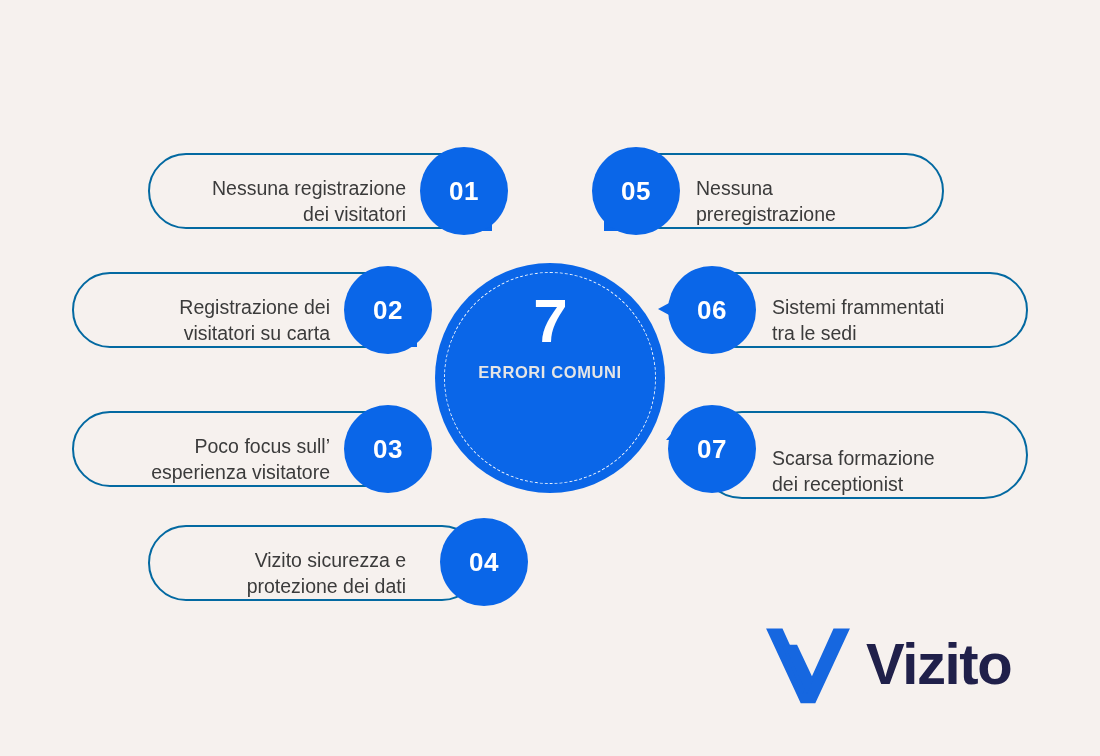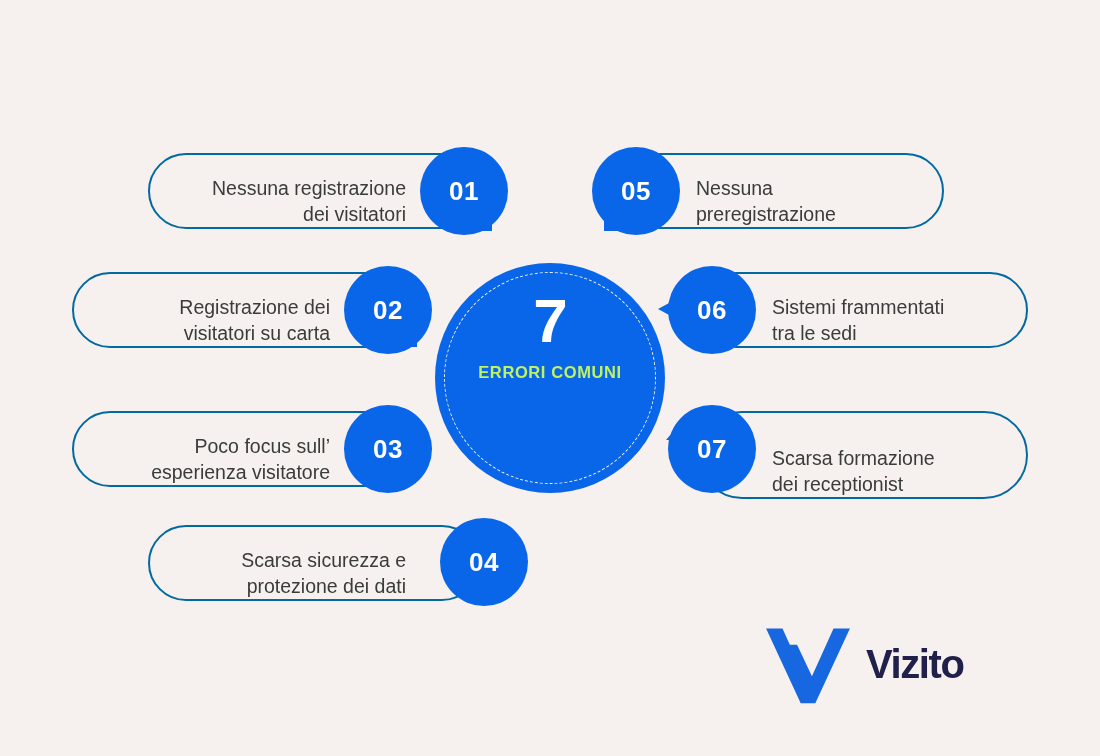--- a/index.html
+++ b/index.html
@@ -50,21 +50,21 @@
     position: relative;
     color: #FFFFFF;
     font-size: 62px;
     font-weight: bold;
     line-height: 0.98;
     letter-spacing: -1px;
     font-family: "Liberation Sans", sans-serif;
   }
   .center-title {
     position: relative;
-    color: #bef264;
+    color: #e5e5e5;
     font-size: 16.5px;
     font-weight: bold;
     letter-spacing: 0.6px;
     margin-top: 11px;
     text-align: center;
     font-family: "Liberation Sans", sans-serif;
   }
   .center-sub {
     position: relative;
     color: #FFFFFF;
@@ -124,21 +124,21 @@
     position: absolute;
     left: 762px;
     top: 618px;
     width: 262px;
     height: 92px;
     display: flex;
     align-items: center;
   }
   .logo-mark { width: 92px; height: 82px; flex: 0 0 auto; }
   .logo-word {
-    font-size: 40px;
+    font-size: 58px;
     font-weight: bold;
     color: #20204A;
     letter-spacing: -1.4px;
     margin-left: 12px;
     font-family: "Liberation Sans", sans-serif;
     line-height: 1;
   }
 </style>
 </head>
 <body>
@@ -167,21 +167,21 @@
     <div class="pill" style="left:72px; top:411px; width:332px; height:76px; padding:2px 72px 0 22px;">
       <div class="pill-text left" style="width:100%; text-align:right;">Poco focus sull’
 esperienza visitatore</div>
     </div>
     <div class="tail" style="left:394px; top:414px; border-width:26px 0 0 22px; border-color:transparent transparent transparent #0A66E8;"></div>
     <div class="numcircle" style="left:344px; top:405px;">03</div>
   </div>
 
   <div class="callout">
     <div class="pill" style="left:148px; top:525px; width:332px; height:76px; padding:0 72px 0 22px;">
-      <div class="pill-text left" style="width:100%; text-align:right;">Scarsa sicurezza e
+      <div class="pill-text left" style="width:100%; text-align:right;">Vizito sicurezza e
 protezione dei dati</div>
     </div>
     <div class="tail" style="left:470px; top:524px; border-width:25px 0 0 22px; border-color:transparent transparent transparent #0A66E8;"></div>
     <div class="numcircle" style="left:440px; top:518px;">04</div>
   </div>
 
   <div class="callout">
     <div class="pill" style="left:622px; top:153px; width:322px; height:76px; padding:0 22px 0 72px;">
       <div class="pill-text right" style="width:100%; text-align:left;">Nessuna
 preregistrazione</div>

